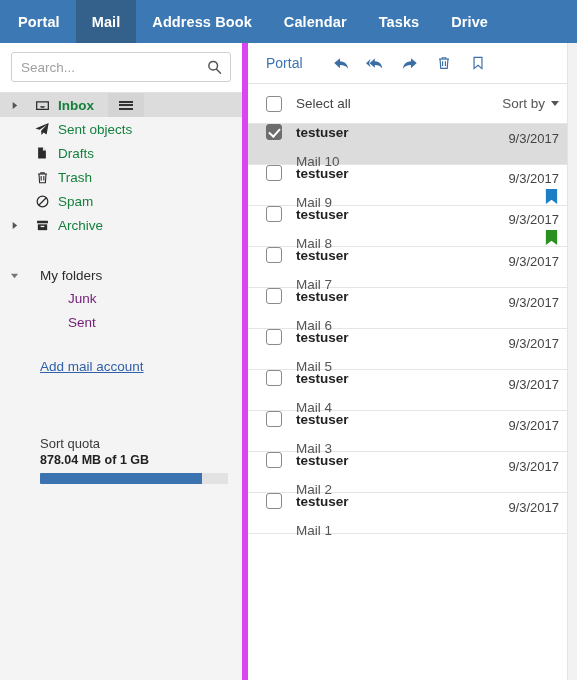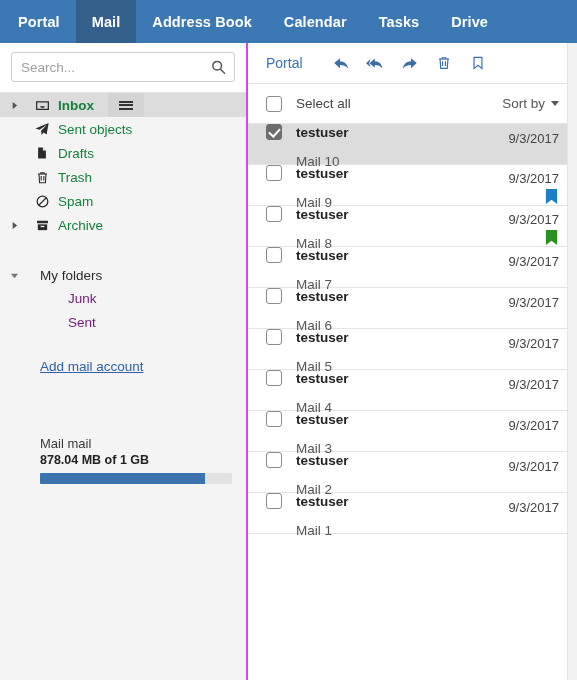--- a/index.html
+++ b/index.html
@@ -31,21 +31,21 @@
   }
   .nav-tab.active { background: #34618c; }
 
   
   .body-wrap { display: flex; height: 637px; }
 
   
   .sidebar {
     width: 248px;
     background: #f4f4f4;
-    border-right: 2px solid #d946ef;
+    border-right: 6px solid #d946ef;
     position: relative;
     flex: 0 0 248px;
   }
   .search-wrap {
     padding: 9px 11px 10px 11px;
     background: #ffffff;
     border-bottom: 1px solid #e2e2e2;
   }
   .search-box {
     position: relative;
@@ -374,21 +374,21 @@
       </div>
       <div id="my-folders-children">
           <div class="subfolder">Junk</div>
           <div class="subfolder">Sent</div>
         </div>
     </div>
 
     <a class="add-account">Add mail account</a>
 
     <div class="quota">
-      <div class="quota-title">Mail mail</div>
+      <div class="quota-title">Sort quota</div>
       <div class="quota-value">878.04 MB of 1 GB</div>
       <div class="quota-bar">
         <div class="quota-fill" id="quota-fill" style="width: 86%;"></div>
       </div>
     </div>
 
   </div>
 
   <div class="mailpane">
 

